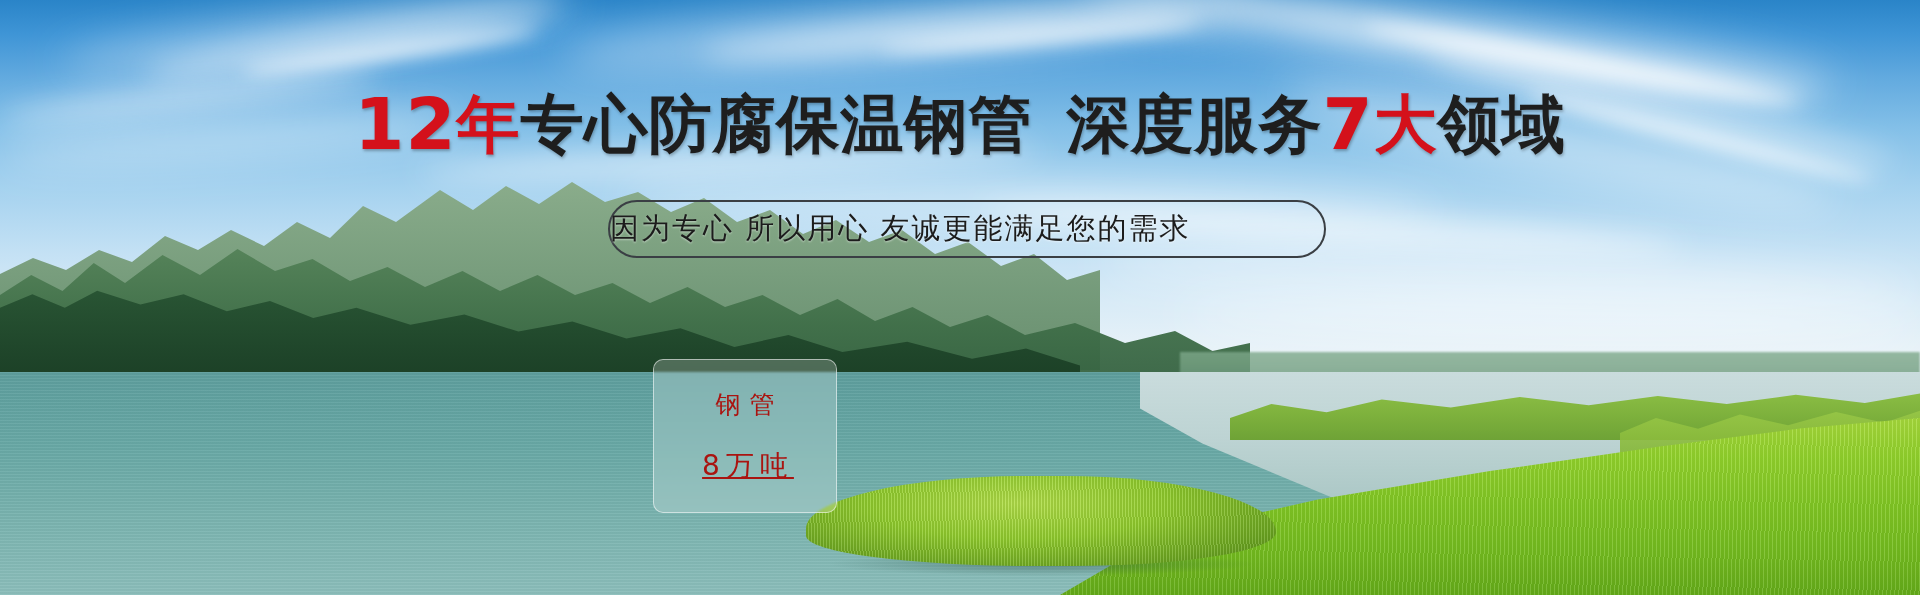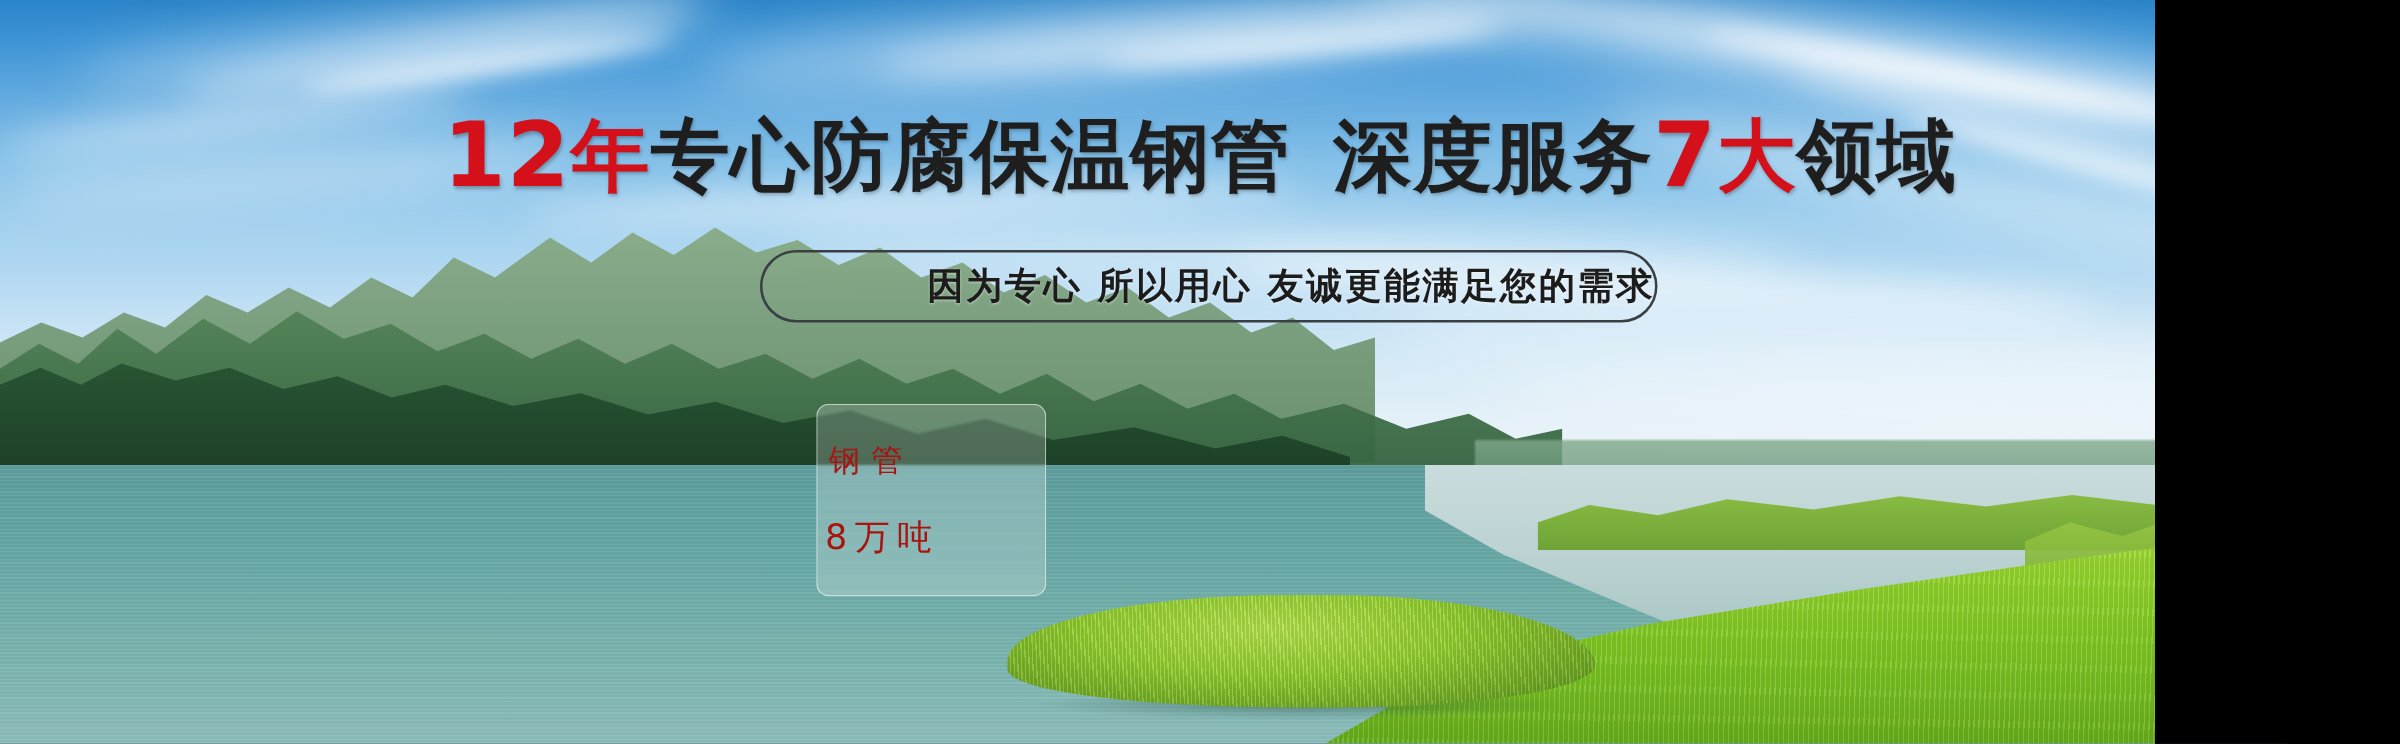--- a/index.html
+++ b/index.html
@@ -2,21 +2,21 @@
 <html><head>
 <meta charset="utf-8">
 <title>Banner</title>
 <style>
   * { margin:0; padding:0; box-sizing:border-box; }
   html,body { background:#000; }
   body { font-family:"Liberation Sans", sans-serif; }
 
   .banner {
     position:relative;
-    width:1724px;
+    width:1920px;
     height:595px;
     overflow:hidden;
     background:#9fd0ef;
   }
 
   
   .sky {
     position:absolute; left:0; top:0; width:1920px; height:430px;
     background:linear-gradient(to bottom,
       #2a84c8 0%,
@@ -175,23 +175,22 @@
   }
   .hl-gap { display:inline-block; width:34px; }
 
   
   .subpill {
     position:absolute;
     left:608px; top:200px;
     width:718px; height:58px;
     border:2px solid #3a3f44;
     border-radius:29px;
-    display:flex; align-items:center; justify-content:flex-end;
+    display:flex; align-items:center; justify-content:flex-start;
     z-index:20;
-    font-weight:bold;
   }
   .subpill-text {
     font-family:"DejaVu Sans","Liberation Sans", sans-serif;
     font-size:29px;
     color:#1c1c1c;
     letter-spacing:2px;
     white-space:nowrap;
     text-shadow:0 1px 2px rgba(255,255,255,0.5);
   }
 
@@ -203,37 +202,39 @@
     display:flex;
     gap:18px;
     z-index:20;
   }
   .card {
     width:184px; height:154px;
     background:rgba(255,255,255,0.22);
     border:1px solid rgba(255,255,255,0.55);
     border-radius:10px;
     display:flex; flex-direction:column;
-    justify-content:center;
+    align-items:center; justify-content:center;
     backdrop-filter:blur(1px);
+    margin-top:36px;
   }
   .card-label {
     font-family:"DejaVu Sans","Liberation Sans", sans-serif;
     font-size:25px;
     color:#aa1410;
     letter-spacing:7px;
     text-indent:7px;
     margin-bottom:26px;
   }
   .card-value {
     font-family:"DejaVu Sans","Liberation Sans", sans-serif;
     font-size:28px;
     color:#aa1410;
     letter-spacing:1px;
     white-space:nowrap;
+    text-decoration:underline;
   }
   .card-value .sup {
     font-size:17px;
     vertical-align:super;
     letter-spacing:0;
   }
   .card1 .card-label { letter-spacing:9px; text-indent:9px; }
   .card1 .card-value { letter-spacing:6px; text-indent:6px; }
   .card2 .card-label { letter-spacing:9px; text-indent:9px; }
   .card3 .card-label { letter-spacing:9px; text-indent:9px; }

